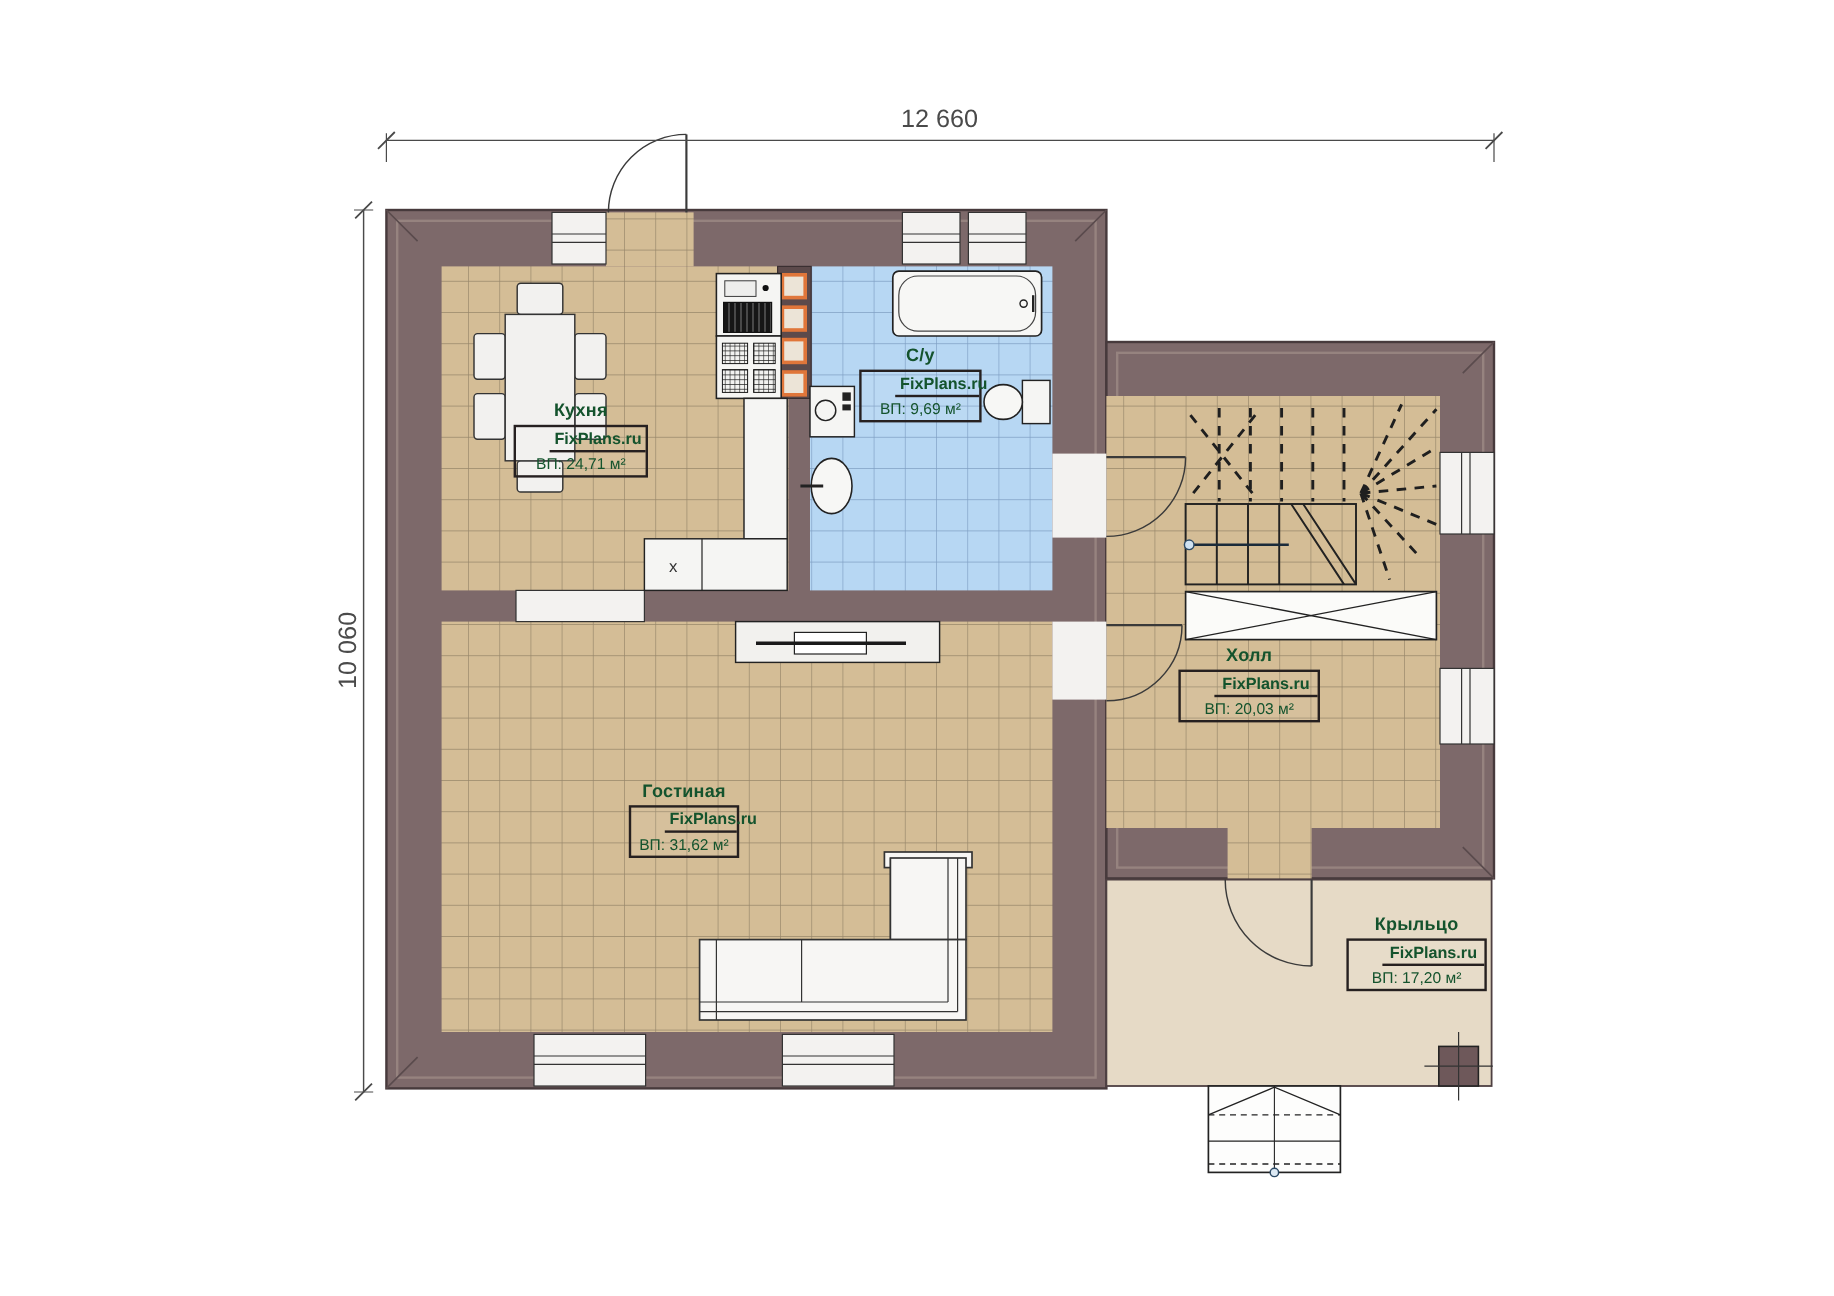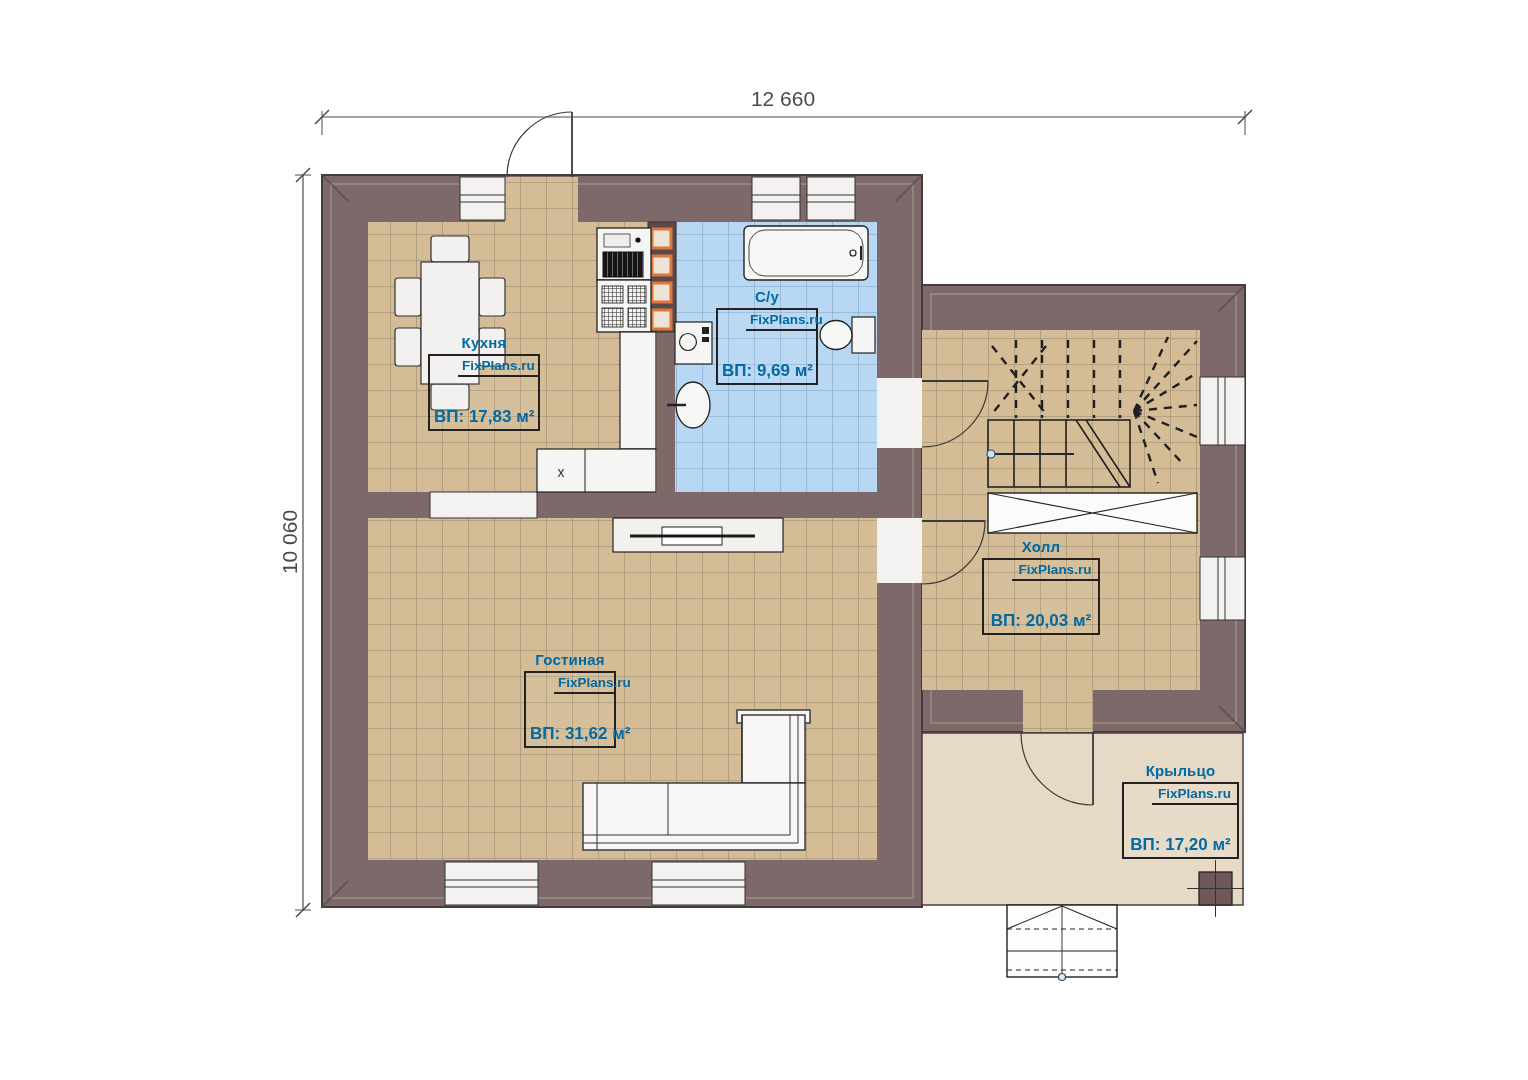--- a/index.html
+++ b/index.html
@@ -1,25 +1,25 @@
 <!DOCTYPE html>
 <html><head>
 <meta charset="utf-8">
 <style>
   html,body{margin:0;padding:0;background:#ffffff;}
   .canvas{
     position:relative;width:1528px;height:1080px;background:#ffffff;overflow:hidden;
     font-family:"Liberation Sans", sans-serif;
   }
   .plan-svg{position:absolute;left:0;top:0;}
-  .room-label{position:absolute;text-align:center;color:#0369a1;}
+  .room-label{position:absolute;text-align:center;color:#14532d;}
   .room-title{font-size:15px;font-weight:700;margin-bottom:3px;letter-spacing:.2px;}
   .room-box{border:2px solid #262020;background:rgba(255,255,255,0.06);}
   .room-brand{font-size:13.5px;font-weight:600;padding:2px 4px;border-bottom:2px solid #262020;white-space:nowrap;margin-left:28px;}
-  .room-area{font-size:17px;font-weight:700;padding:2px 4px;white-space:nowrap;margin-top:28px;}
+  .room-area{font-size:13px;font-weight:400;padding:2px 4px;white-space:nowrap;}
   .dim-text{font-size:21px;fill:#4a4a4a;}
 </style>
 </head>
 <body>
 
 <div class="canvas">
 
 <svg class="plan-svg" width="1528" height="1080" viewBox="0 0 1528 1080">
   <defs>
     <pattern id="tanGrid" width="26" height="26" patternUnits="userSpaceOnUse">
@@ -240,21 +240,21 @@
       <path d="M296,182 L310,168 M296,917 L310,903" stroke-width="1.5"></path>
       <text class="dim-text" x="0" y="0" text-anchor="middle" stroke="none" transform="translate(297,542) rotate(-90)" font-family="Liberation Sans, sans-serif">10 060</text>
     </g>
   </g>
 </svg>
 
 <div class="room-label" style="left:428px;top:334px;width:112px;">
   <div class="room-title">Кухня</div>
   <div class="room-box">
     <div class="room-brand">FixPlans.ru</div>
-    <div class="room-area">ВП: 17,83 м²</div>
+    <div class="room-area">ВП: 24,71 м²</div>
   </div>
 </div>
 
 <div class="room-label" style="left:716px;top:288px;width:102px;">
   <div class="room-title">С/у</div>
   <div class="room-box">
     <div class="room-brand">FixPlans.ru</div>
     <div class="room-area">ВП: 9,69 м²</div>
   </div>
 </div>

